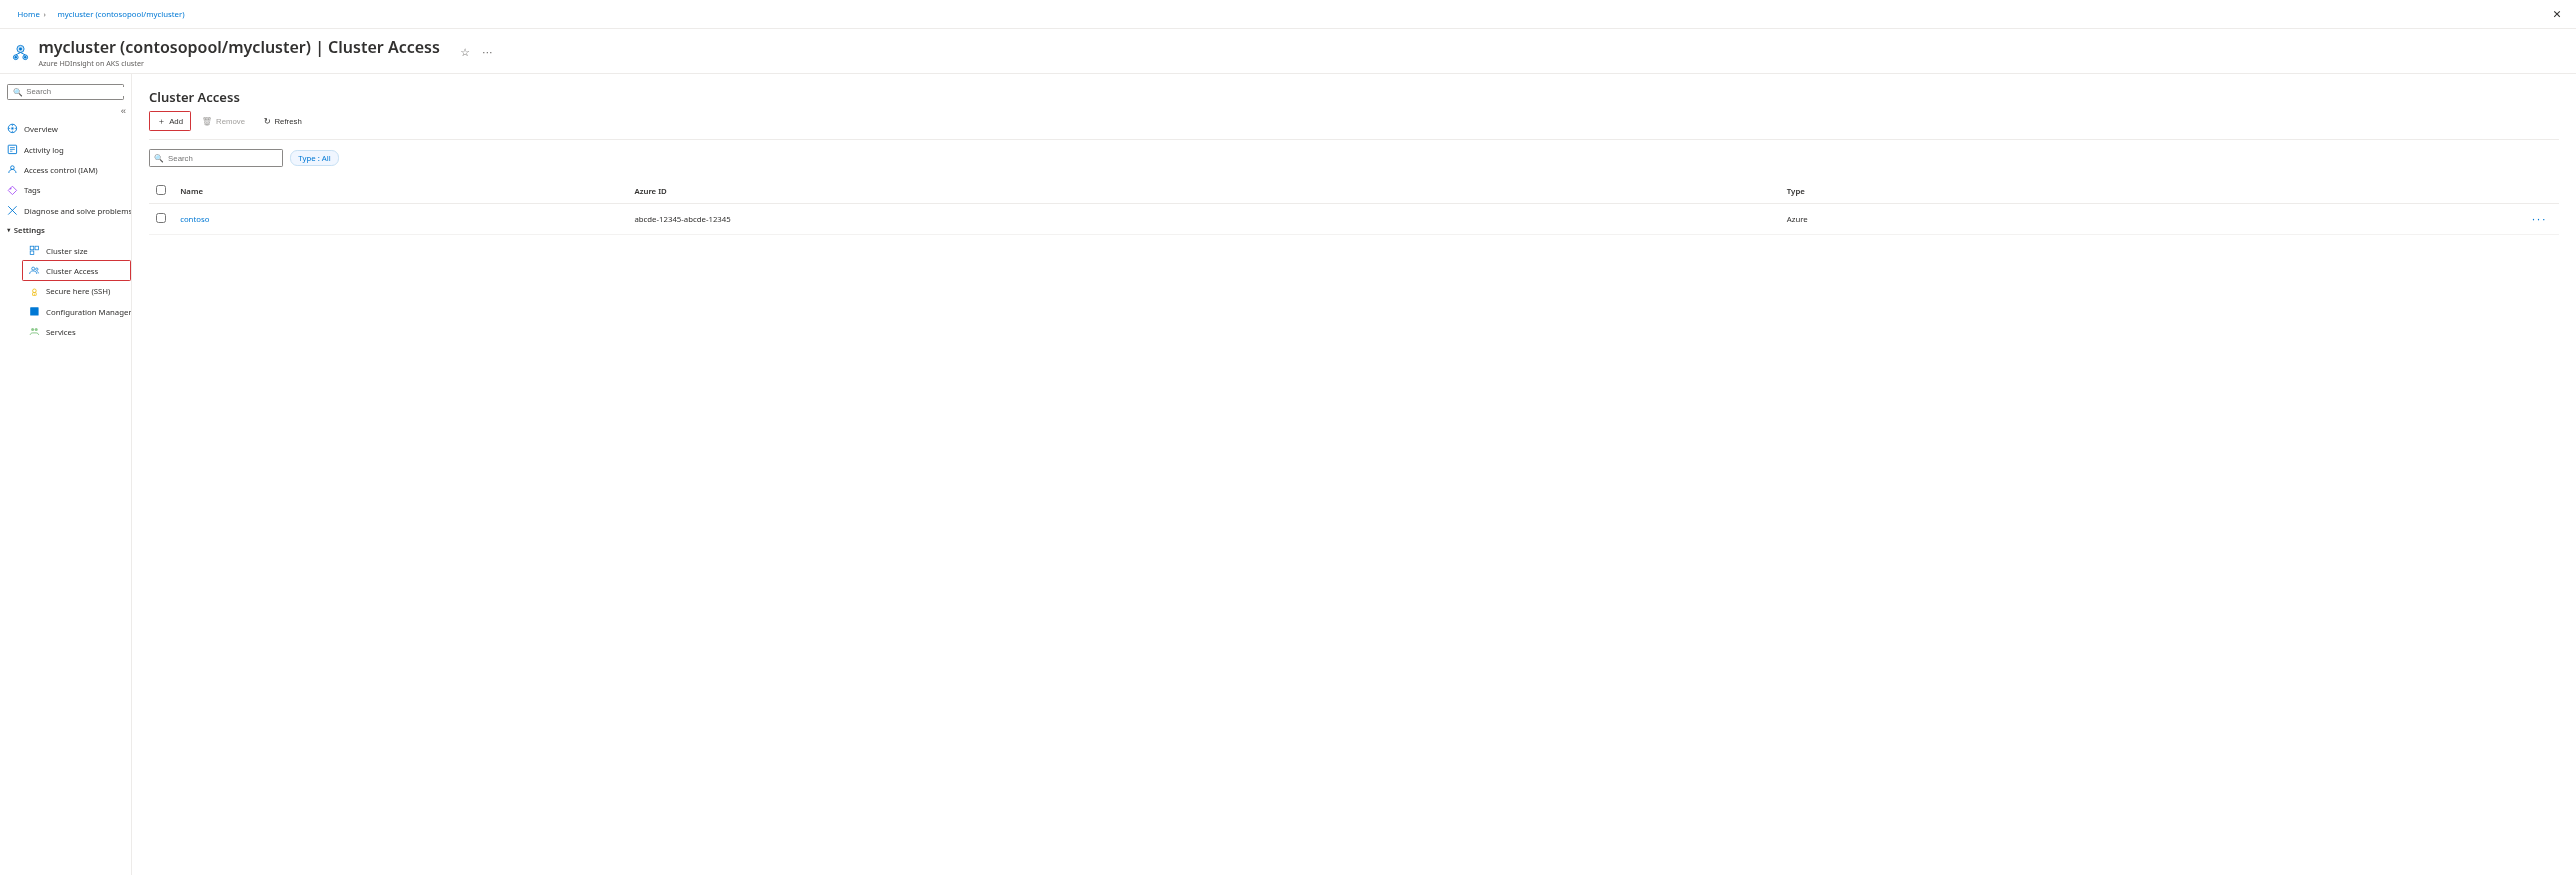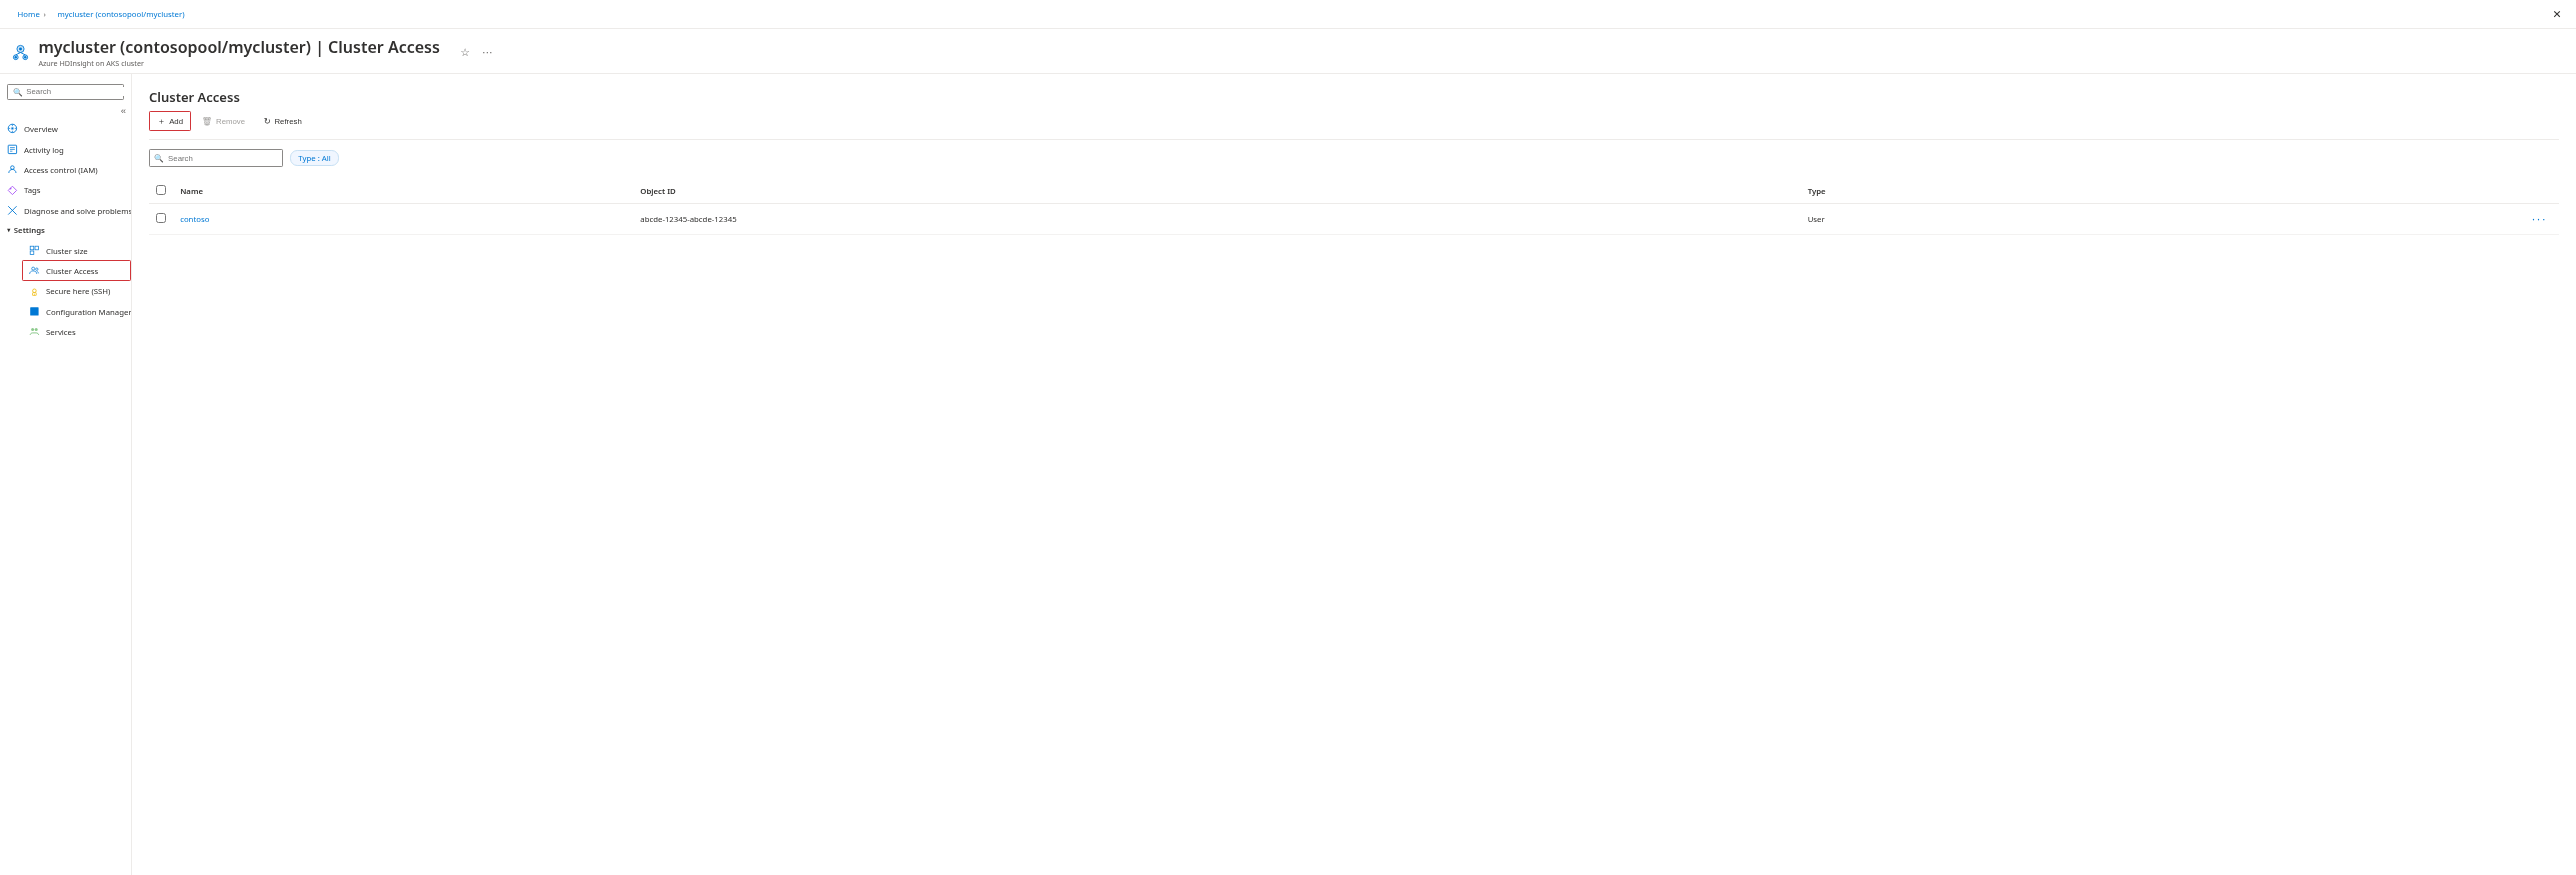--- a/index.html
+++ b/index.html
@@ -257,35 +257,35 @@
       </div>
     </div>
 
     <table class="data-table">
       <thead>
         <tr>
           <th class="checkbox-cell">
             <input type="checkbox" style="">
           </th>
           <th>Name</th>
-          <th>Object ID</th>
+          <th>Azure ID</th>
           <th>Type</th>
           <th></th>
         </tr>
       </thead>
       <tbody>
         <tr>
           <td class="checkbox-cell">
             <input type="checkbox" style="">
           </td>
           <td>
             <a href="#">contoso</a>
           </td>
           <td>abcde-12345-abcde-12345</td>
-          <td>User</td>
+          <td>Azure</td>
           <td class="row-actions">
             <button class="row-ellipsis">···</button>
           </td>
         </tr>
       </tbody>
     </table>
   </main>
 </div>
 
 

